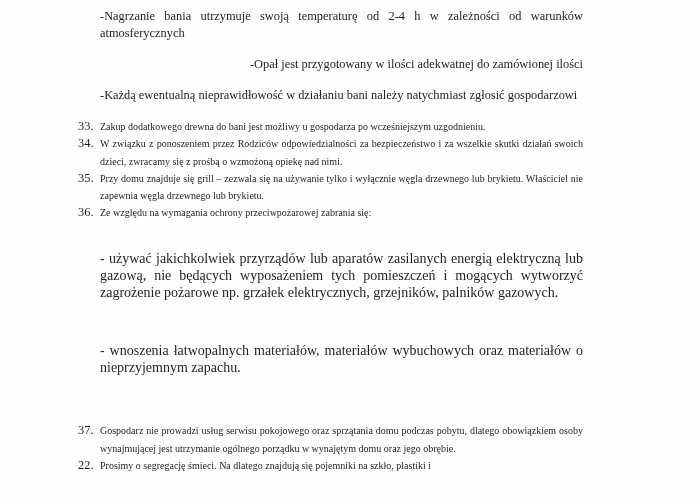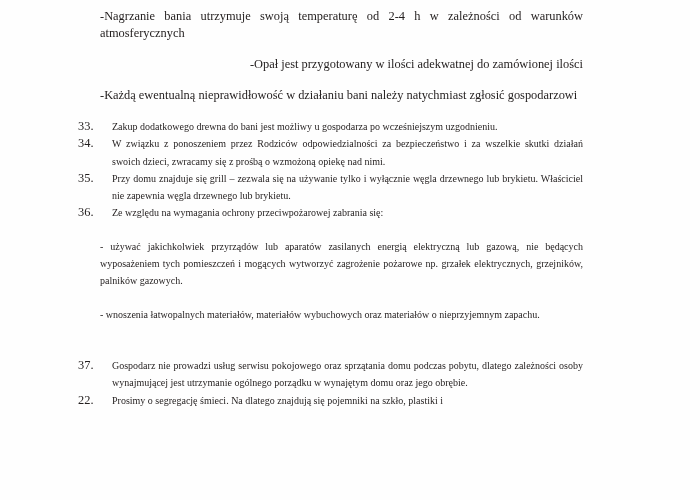--- a/index.html
+++ b/index.html
@@ -52,21 +52,20 @@
   .dash-top.ragged {
     text-align: right;
   }
 
   
   .numrow {
     display: flex;
     margin-left: 78px;
     width: 505px;
     align-items: flex-start;
-    gap: 12px;
   }
   .numrow .num {
     flex: 0 0 22px;
     width: 22px;
     text-align: left;
     font-size: 12.4px;
     line-height: 17.1px;
     white-space: nowrap;
   }
   .numrow .txt {
@@ -74,24 +73,24 @@
     font-size: 10px;
     line-height: 17.1px;
     text-align: justify;
   }
   .numrow .txt.ragged {
     text-align: left;
   }
 
   
   .sub-dash {
-    margin: 0;
+    margin: 12px;
     margin-left: 100px;
     width: 483px;
-    font-size: 10px;
+    font-size: 14px;
     line-height: 17.1px;
     text-align: justify;
   }
   .sub-dash.ragged {
     text-align: left;
   }
 
   .gap-sm { height: 8px; }
   .gap-md { height: 14px; }
   .gap-lg { height: 17px; }
@@ -149,21 +148,21 @@
 
     <p class="sub-dash">- wnoszenia łatwopalnych materiałów, materiałów wybuchowych oraz materiałów o nieprzyjemnym zapachu.</p>
 
     <div class="gap-lg"></div>
 
 
     <div class="gap-lg"></div>
 
     <div class="numrow">
       <span class="num">37.</span>
-      <span class="txt">Gospodarz nie prowadzi usług serwisu pokojowego oraz sprzątania domu podczas pobytu, dlatego zależności osoby wynajmującej jest utrzymanie ogólnego porządku w wynajętym domu oraz jego obrębie.</span>
+      <span class="txt">Gospodarz nie prowadzi usług serwisu pokojowego oraz sprzątania domu podczas pobytu, dlatego obowiązkiem osoby wynajmującej jest utrzymanie ogólnego porządku w wynajętym domu oraz jego obrębie.</span>
     </div>
 
     <div class="numrow">
       <span class="num">22.</span>
       <span class="txt ragged">Prosimy o segregację śmieci. Na dlatego znajdują się pojemniki na szkło, plastiki i</span>
     </div>
 
   </div>
 </div>
 

